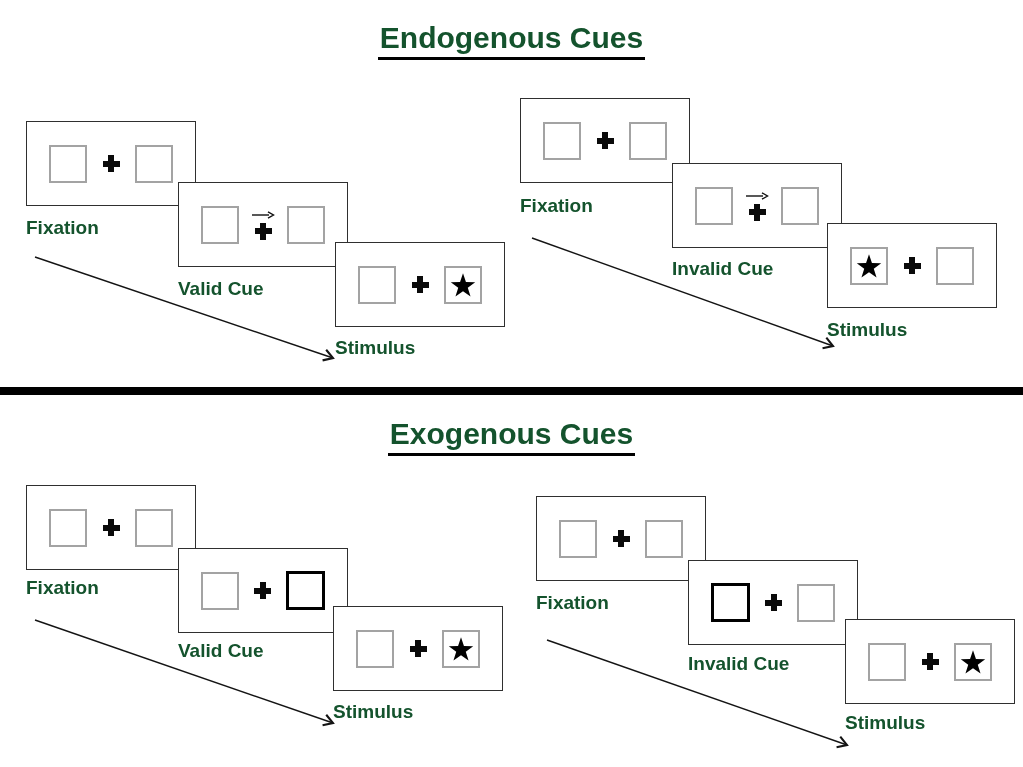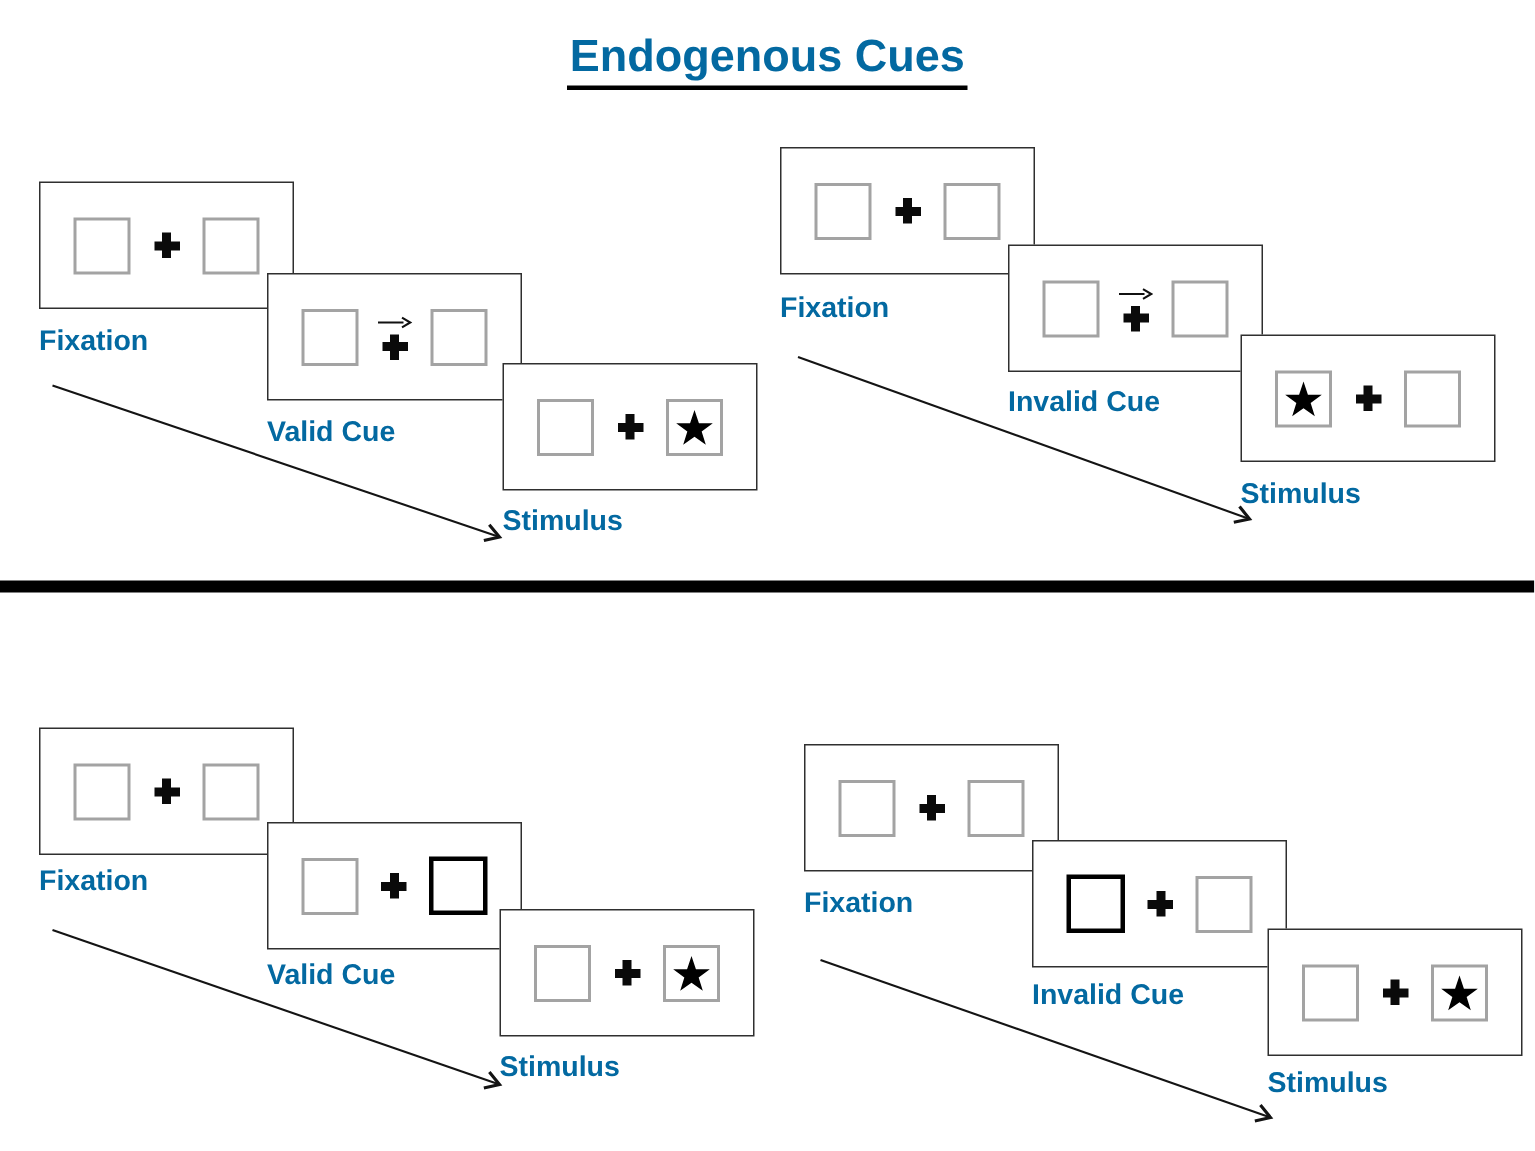--- a/index.html
+++ b/index.html
@@ -1,18 +1,18 @@
 <!DOCTYPE html>
 <html><head>
 <meta charset="utf-8">
 <style>
   html,body { margin:0; padding:0; background:#ffffff; }
   .canvas {
     position:relative; width:1023px; height:767px; background:#ffffff;
-    font-family:"Liberation Sans", sans-serif; color:#0369a1; overflow:hidden;
+    font-family:"Liberation Sans", sans-serif; color:#14532d; overflow:hidden;
   }
   .section-title {
     position:absolute; left:0; width:100%; text-align:center;
     font-size:30px; font-weight:bold; line-height:34px;
   }
   .section-title .ul {
     display:inline-block; border-bottom:3px solid #000; padding:0 2px 2px 2px;
   }
   .divider {
     position:absolute; left:0; top:387px; width:100%; height:8px; background:#000;
@@ -47,20 +47,23 @@
 </style>
 </head>
 <body>
 
 <div class="canvas">
 
   <div class="section-title" style="top:21px;">
     <span class="ul">Endogenous Cues</span>
   </div>
   <div class="divider"></div>
+  <div class="section-title" style="top:417px;">
+    <span class="ul">Exogenous Cues</span>
+  </div>
 
   <div class="panel" style="left:26px;top:121px;z-index:1;">
     <div class="box"></div>
     <div class="center-stack">
         <div class="plus"></div>
       </div>
     <div class="box"></div>
   </div>
   <div class="panel-label" style="left:26px;top:217px;width:170px;">Fixation</div>
 

